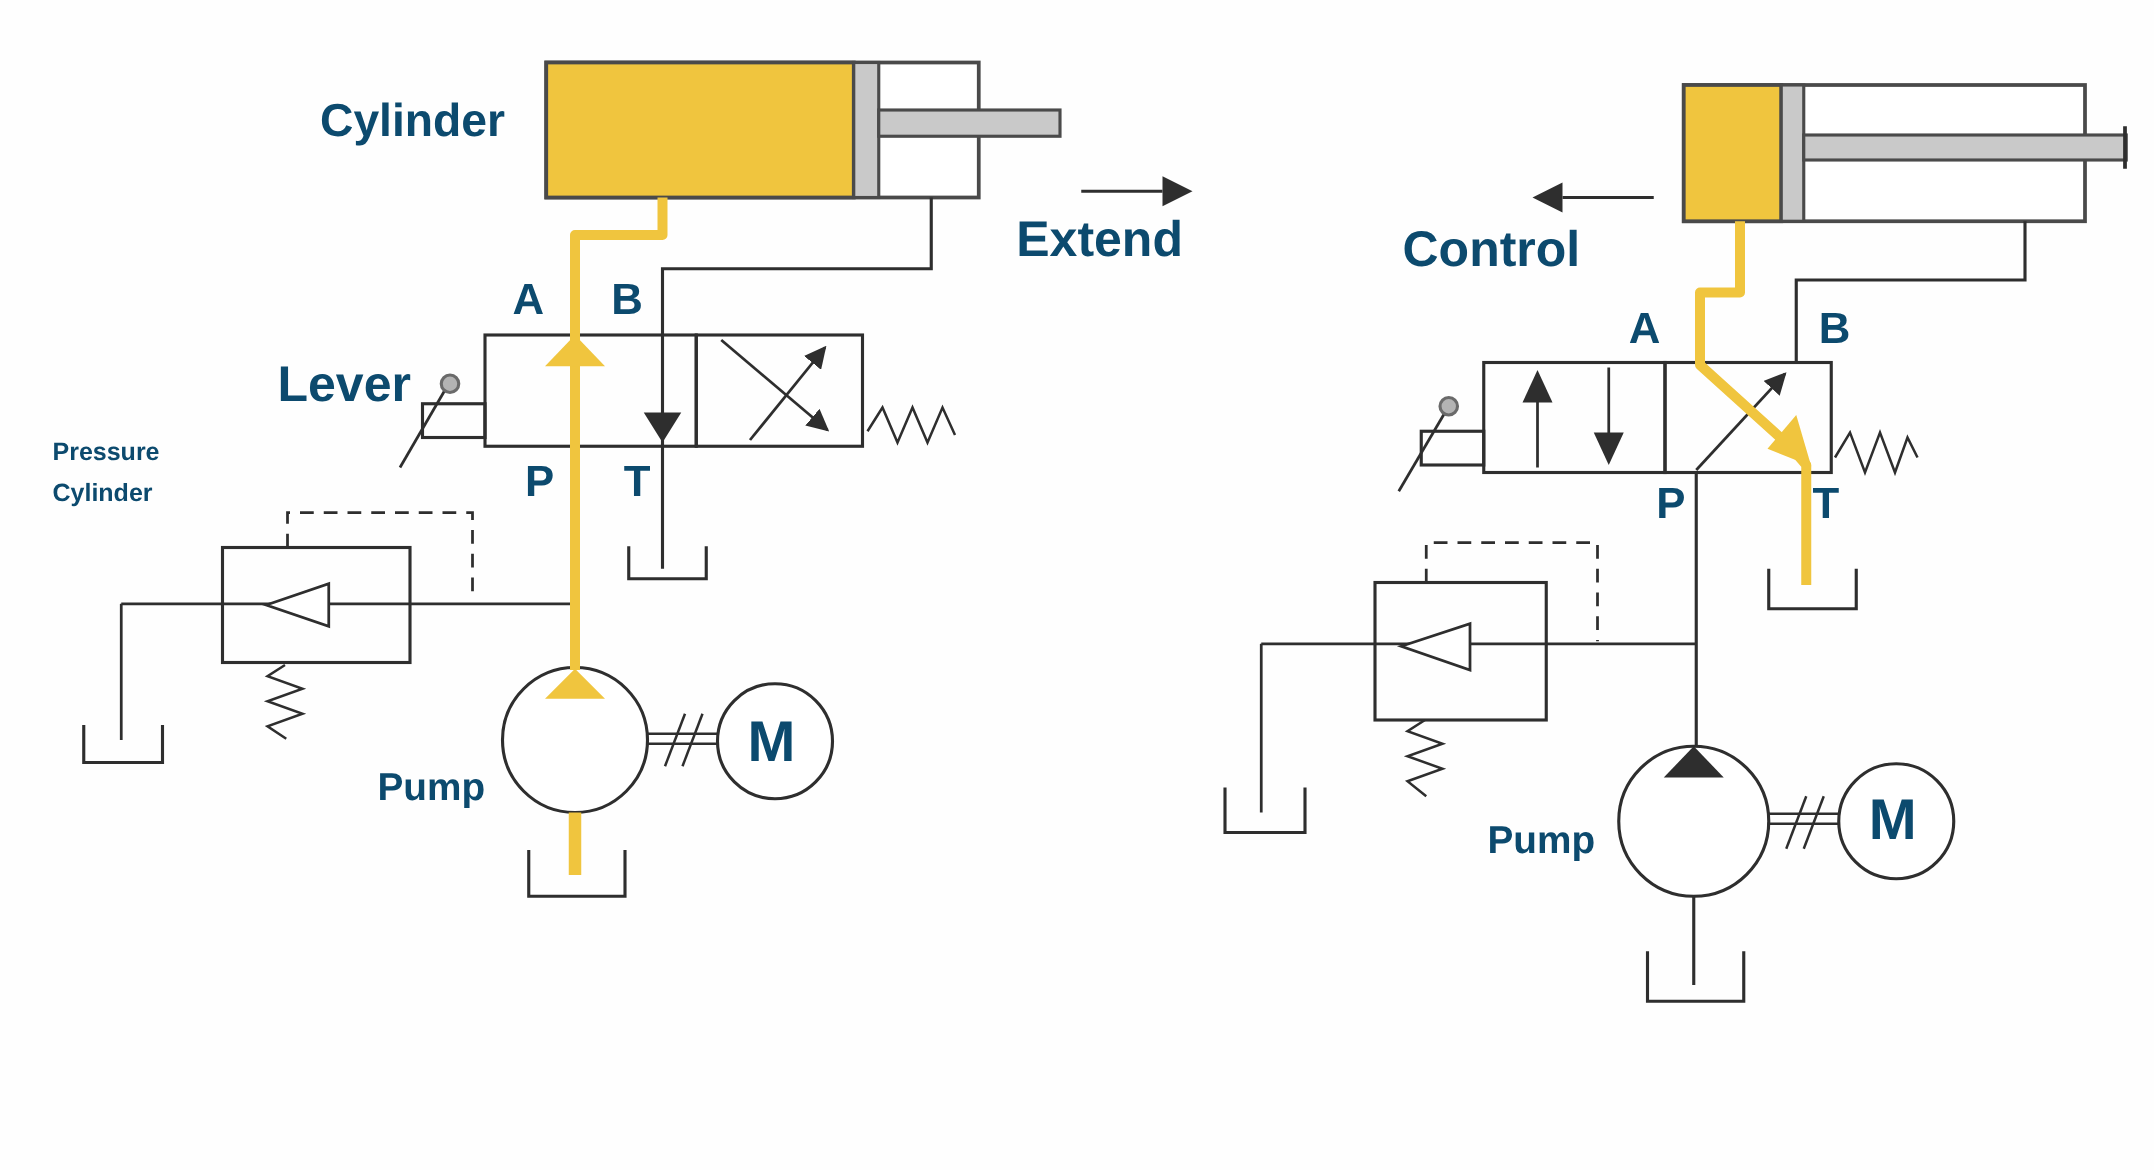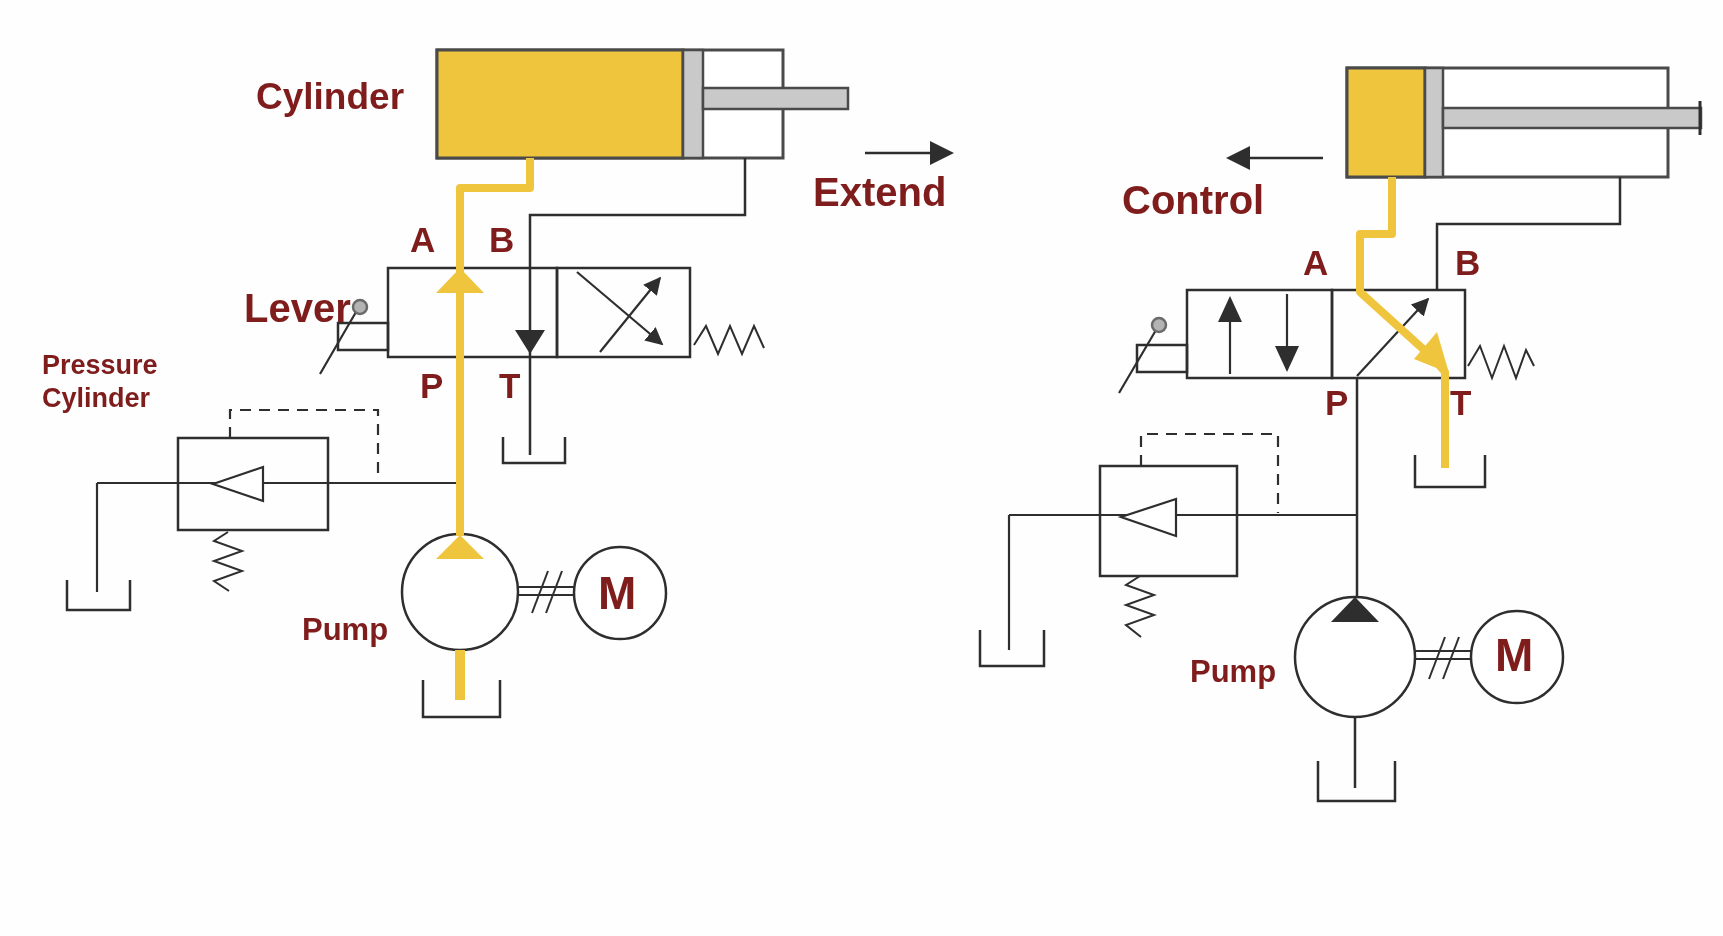--- a/index.html
+++ b/index.html
@@ -1,28 +1,28 @@
 <!DOCTYPE html>
 <html><head>
 <meta charset="utf-8">
 <style>
   html,body{margin:0;padding:0;background:#ffffff;}
   #stage{
     position:relative;width:1723px;height:936px;background:#fefefe;
     font-family:"Liberation Sans", sans-serif;overflow:hidden;
   }
   #schematic{position:absolute;left:0;top:0;}
-  .lbl{position:absolute;color:#7f1d1d;white-space:nowrap;line-height:1;}
+  .lbl{position:absolute;color:#0c4a6e;white-space:nowrap;line-height:1;}
   .w600{font-weight:600;}
   .w700{font-weight:700;}
   .f37{font-size:37px;}
   .f34{font-size:40px;}
   .f35{font-size:35px;}
   .f31{font-size:31px;}
-  .f27{font-size:27px;}
+  .f27{font-size:20px;}
   .f46{font-size:46px;}
   .title{font-size:45px;font-weight:700;text-align:center;width:820px;}
 </style>
 </head>
 <body>
 
 <div id="stage">
 
   <svg id="schematic" width="1723" height="936" viewBox="0 0 1723 936">
     <defs>
@@ -155,21 +155,21 @@
       <circle cx="1517" cy="657" r="46" fill="#ffffff"></circle>
     </g>
 
     <g stroke="#F0C53E" fill="none">
       <path d="M1392 177 V234 H1360 V292 L1433 358 L1445 372 V468" stroke-width="8" stroke-linejoin="round"></path>
       <polygon points="1449,373 1414,359 1437,332" fill="#F0C53E" stroke="none"></polygon>
     </g>
   </svg>
 
   <div class="lbl f37 w600" style="left:256px;top:78px">Cylinder</div>
-  <div class="lbl f34 w600" style="left:244px;top:288px">Lever</div>
+  <div class="lbl f34 w600" style="left:222px;top:288px">Lever</div>
   <div class="lbl f27 w700" style="left:42px;top:352px">Pressure</div>
   <div class="lbl f27 w700" style="left:42px;top:385px">Cylinder</div>
   <div class="lbl f31 w700" style="left:302px;top:614px">Pump</div>
   <div class="lbl f46 w700" style="left:598px;top:570px">M</div>
   <div class="lbl f34 w600" style="left:813px;top:172px">Extend</div>
 
   <div class="lbl f35 w700" style="left:410px;top:222px">A</div>
   <div class="lbl f35 w700" style="left:489px;top:222px">B</div>
   <div class="lbl f35 w700" style="left:420px;top:368px">P</div>
   <div class="lbl f35 w700" style="left:499px;top:368px">T</div>

